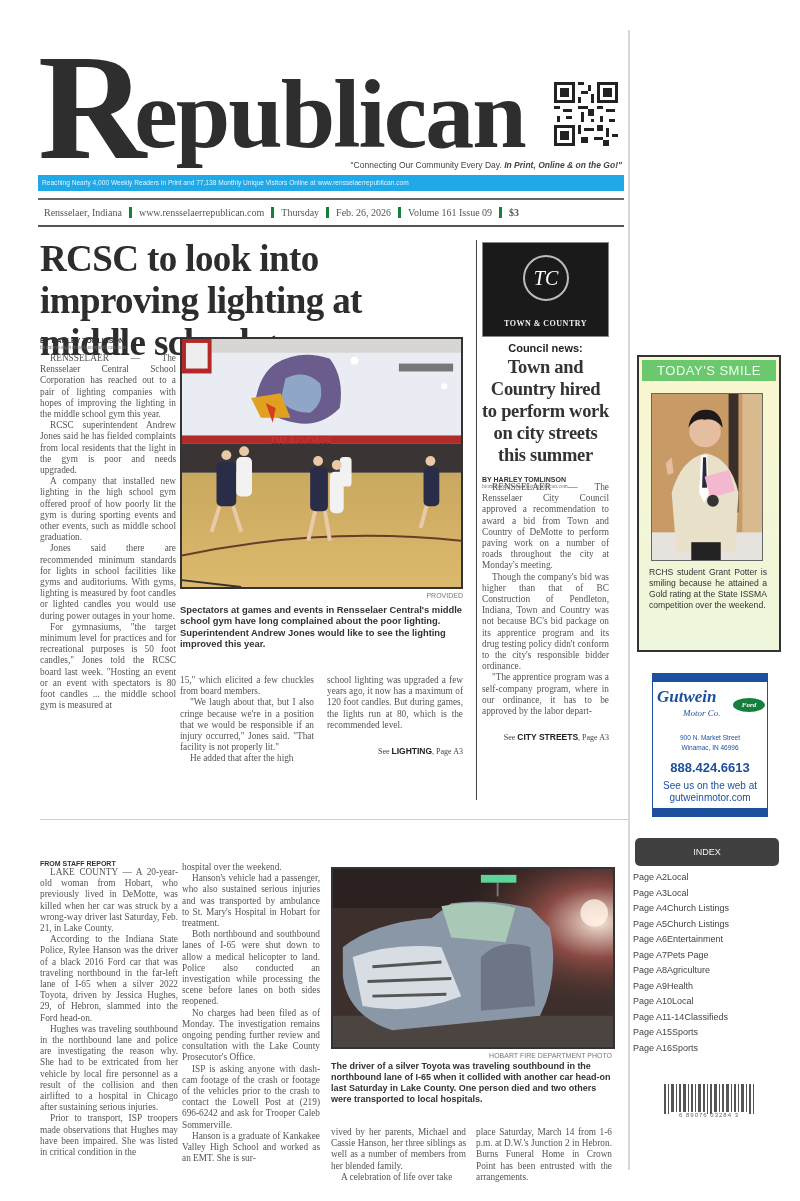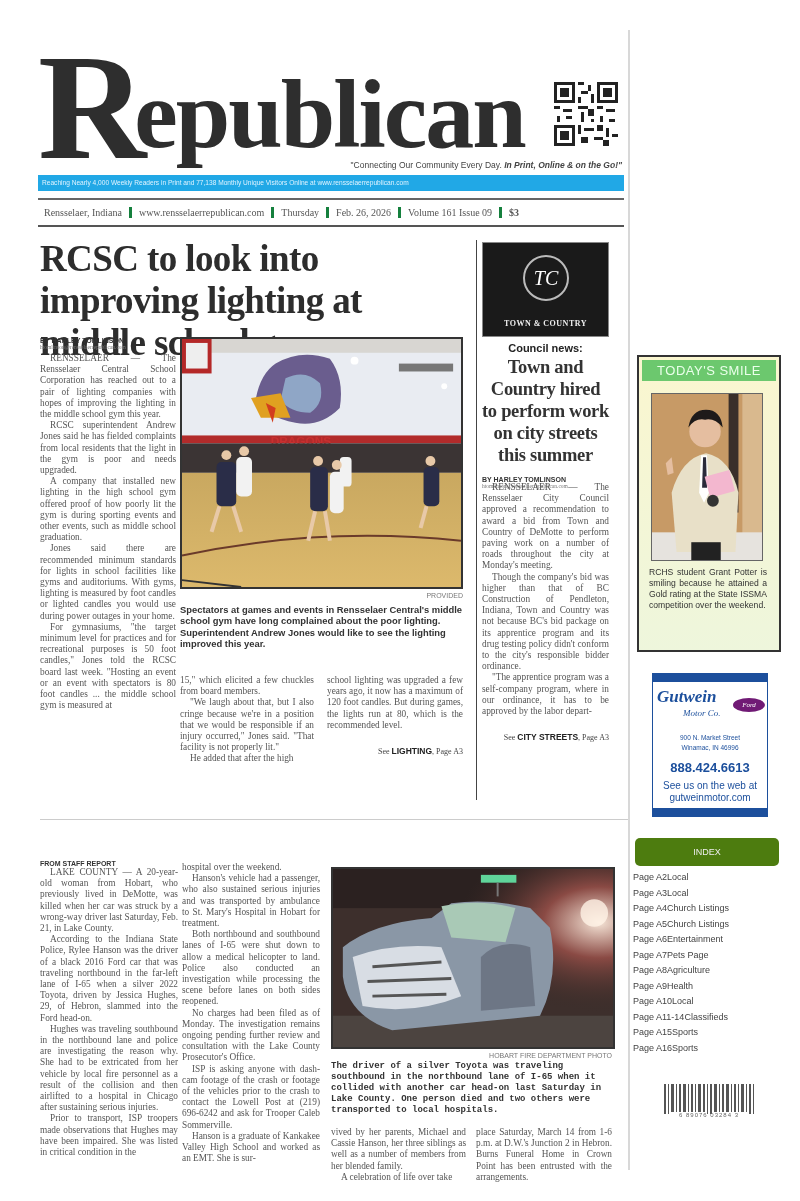--- a/index.html
+++ b/index.html
@@ -58,42 +58,42 @@
   .smile-title { position: absolute; left: 3px; top: 3px; width: 134px; height: 21px; background: #6cc86e; color: #eaffea; font-family: "Liberation Sans", sans-serif; font-size: 13px; text-align: center; line-height: 21px; letter-spacing: 0.5px; }
   .smile-photo { position: absolute; left: 12px; top: 36px; width: 112px; height: 168px; border: 1px solid #666; overflow: hidden; }
   .smile-photo svg { width: 100%; height: 100%; display: block; }
   .smile-caption { position: absolute; left: 10px; top: 210px; width: 118px; font-family: "Liberation Sans", sans-serif; font-size: 8.6px; line-height: 11px; color: #333; text-align: justify; }
 
   
   .ad-box { position: absolute; left: 652px; top: 673px; width: 116px; height: 144px; border: 1px solid #1c4f9c; background: #fff; }
   .ad-bar { position: absolute; left: 0; width: 100%; height: 8px; background: #1c4f9c; }
   .ad-brand { position: absolute; left: 4px; top: 13px; font-family: "Liberation Serif", serif; font-style: italic; font-weight: bold; font-size: 17px; color: #1c4f9c; }
   .ad-sub { position: absolute; left: 30px; top: 34px; font-family: "Liberation Serif", serif; font-style: italic; font-size: 9px; color: #1c4f9c; }
-  .ford-oval { position: absolute; left: 80px; top: 24px; width: 32px; height: 14px; background: #701a75; border-radius: 50%; color: #fff; font-size: 7px; font-style: italic; text-align: center; line-height: 14px; font-weight: normal; }
+  .ford-oval { position: absolute; left: 80px; top: 24px; width: 32px; height: 14px; background: #15803d; border-radius: 50%; color: #fff; font-size: 7px; font-style: italic; text-align: center; line-height: 14px; font-weight: bold; }
   .ad-addr { position: absolute; left: 0; width: 100%; text-align: center; font-family: "Liberation Sans", sans-serif; font-size: 6.5px; color: #1c4f9c; }
   .ad-phone { position: absolute; left: 0; top: 86px; width: 100%; text-align: center; font-family: "Liberation Sans", sans-serif; font-weight: bold; font-size: 13px; color: #1c4f9c; }
   .ad-web { position: absolute; left: 0; width: 100%; text-align: center; font-family: "Liberation Sans", sans-serif; font-size: 10px; color: #1c4f9c; }
 
   
-  .index-head { position: absolute; left: 635px; top: 838px; width: 144px; height: 28px; background: #4d7c0f; border-radius: 5px; color: #eee; font-family: "Liberation Sans", sans-serif; font-size: 9px; text-align: center; line-height: 28px; }
+  .index-head { position: absolute; left: 635px; top: 838px; width: 144px; height: 28px; background: #404040; border-radius: 5px; color: #eee; font-family: "Liberation Sans", sans-serif; font-size: 9px; text-align: center; line-height: 28px; }
   .index-list { position: absolute; left: 633px; top: 870px; width: 148px; font-family: "Liberation Sans", sans-serif; font-size: 9px; color: #444; }
   .index-row { display: flex; height: 15.5px; line-height: 15.5px; }
 
   .barcode { position: absolute; left: 660px; top: 1082px; width: 98px; height: 40px; }
   .barcode svg { width: 100%; height: 100%; }
 
   
   .rule-mid { position: absolute; left: 10px; top: 789px; width: 590px; height: 1px; background: #ccc; }
   .second-headline { position: absolute; left: 12px; top: 798px; width: 590px; font-size: 22.5px; letter-spacing: -0.5px; color: #333; white-space: nowrap; }
   .second-col1 { position: absolute; left: 10px; top: 830px; width: 138px; }
   .second-col2 { position: absolute; left: 152px; top: 830px; width: 150px; }
   .crash-photo { position: absolute; left: 301px; top: 837px; width: 284px; height: 182px; border: 2px solid #333; overflow: hidden; }
   .crash-photo svg { width: 100%; height: 100%; display: block; }
   .crash-credit { position: absolute; left: 300px; top: 1022px; width: 282px; }
-  .crash-caption { position: absolute; left: 301px; top: 1031px; width: 280px; font-family: Liberation Mono, monospace; font-weight: bold; font-size: 9px; line-height: 11px; color: #333; }
+  .crash-caption { position: absolute; left: 301px; top: 1031px; width: 280px; font-family: Liberation Sans, sans-serif; font-weight: bold; font-size: 9px; line-height: 11px; color: #333; }
   .second-col3 { position: absolute; left: 301px; top: 1097px; width: 135px; }
   .second-col4 { position: absolute; left: 446px; top: 1097px; width: 136px; }
 </style>
 </head>
 <body>
 
 <div class="page">
 
   <div class="masthead-title">
     <span class="big-r">R</span><span class="rest">epublican</span>

